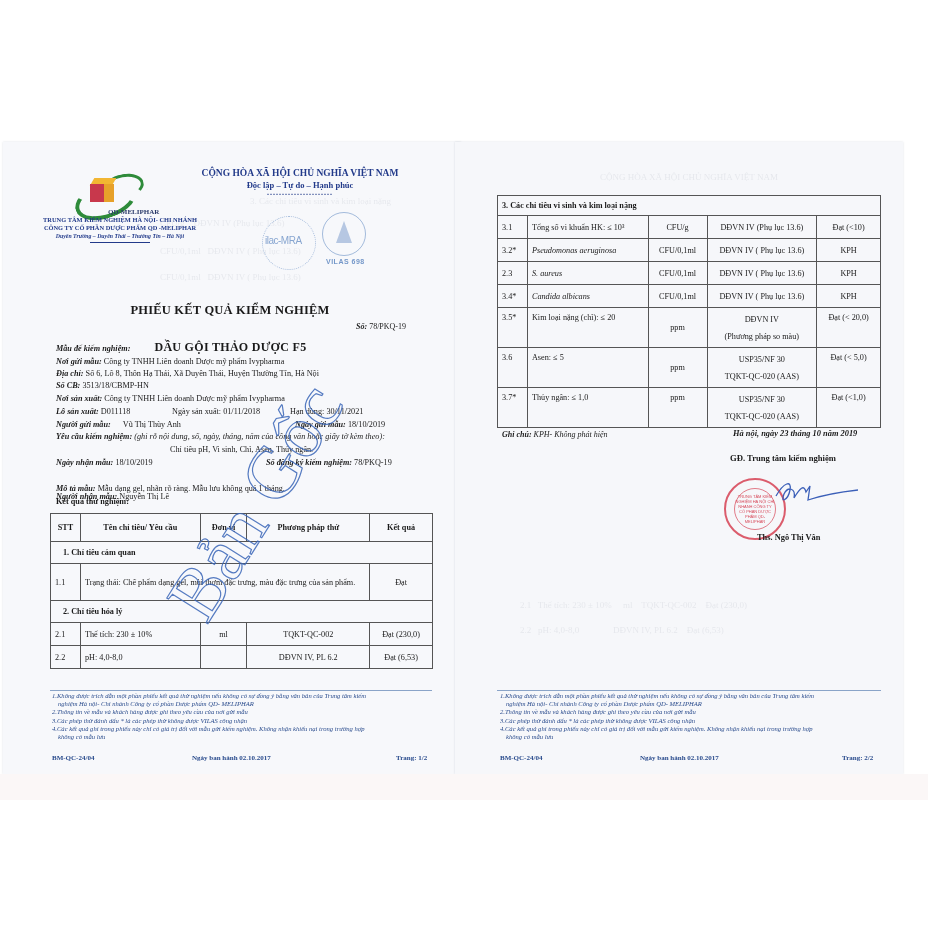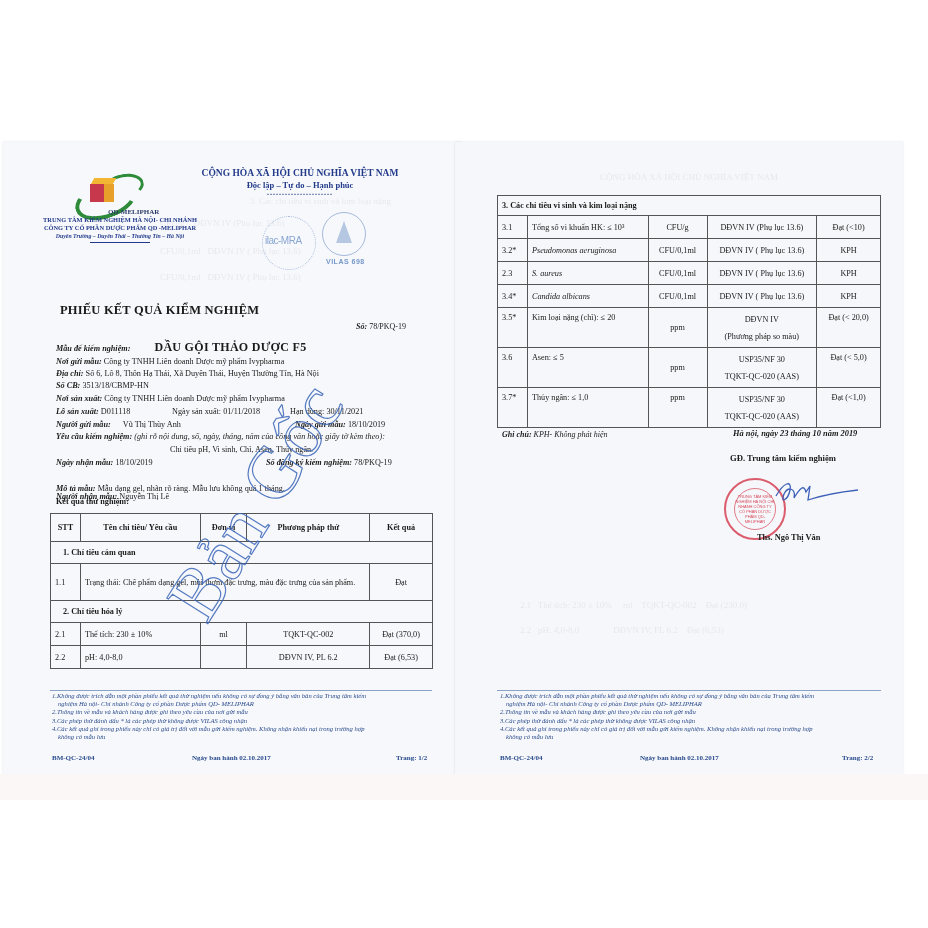--- a/index.html
+++ b/index.html
@@ -39,21 +39,21 @@
   .nation .l2 { font-size: 8.5px; margin-top: 2px; }
   .nation .dots { font-size: 8px; letter-spacing: 1px; margin-top: -2px; }
 
   .seal { position: absolute; border-radius: 50%; border: 1.5px solid rgba(60,110,180,0.45); }
   .seal-ilac { left: 262px; top: 216px; width: 54px; height: 54px; border-style: dotted; text-align: right; }
   .seal-ilac span { position: absolute; left: 2px; top: 18px; font-family: "Liberation Sans", sans-serif; font-size: 10px; color: rgba(60,110,180,0.6); letter-spacing: -0.5px; }
   .seal-vilas { left: 322px; top: 212px; width: 44px; height: 44px; }
   .seal-vilas .tri { position: absolute; left: 13px; top: 8px; width: 0; height: 0; border-left: 8px solid transparent; border-right: 8px solid transparent; border-bottom: 22px solid rgba(60,110,180,0.35); }
   .vilas-label { position: absolute; left: 326px; top: 258px; font-family: "Liberation Sans", sans-serif; font-weight: bold; font-size: 7px; color: rgba(60,110,180,0.7); letter-spacing: 0.5px; }
 
-  .doc-title { position: absolute; left: 60px; top: 303px; width: 340px; font-weight: bold; font-size: 12.5px; letter-spacing: 0.2px; }
+  .doc-title { position: absolute; left: 60px; top: 303px; width: 340px; text-align: center; font-weight: bold; font-size: 12.5px; letter-spacing: 0.2px; }
   .doc-no { position: absolute; left: 340px; top: 322px; font-size: 8px; }
   .doc-no i { font-weight: bold; padding-left: 16px; }
 
   .field { position: absolute; left: 56px; font-size: 8.2px; white-space: nowrap; }
   .field .lbl { font-style: italic; font-weight: bold; }
   .sample-name { font-size: 12px; font-weight: bold; font-style: normal; margin-left: 22px; letter-spacing: 0.3px; }
 
   
   table.grid { position: absolute; border-collapse: collapse; font-size: 8.2px; }
   table.grid td, table.grid th { border: 1px solid #555; padding: 0 4px; vertical-align: middle; }
@@ -219,21 +219,21 @@
     <td class="c">Đạt</td>
   </tr>
   <tr style="height:22px;">
     <td colspan="5" class="sec" style="padding-left:12px;">2.  Chỉ tiêu hóa lý</td>
   </tr>
   <tr style="height:23px;">
     <td>2.1</td>
     <td>Thể tích: 230 ± 10%</td>
     <td class="c">ml</td>
     <td class="c">TQKT-QC-002</td>
-    <td class="c">Đạt (370,0)</td>
+    <td class="c">Đạt (230,0)</td>
   </tr>
   <tr style="height:23px;">
     <td>2.2</td>
     <td>pH: 4,0-8,0</td>
     <td class="c"></td>
     <td class="c">DĐVN IV, PL 6.2</td>
     <td class="c">Đạt (6,53)</td>
   </tr>
 </tbody>
   </table>

